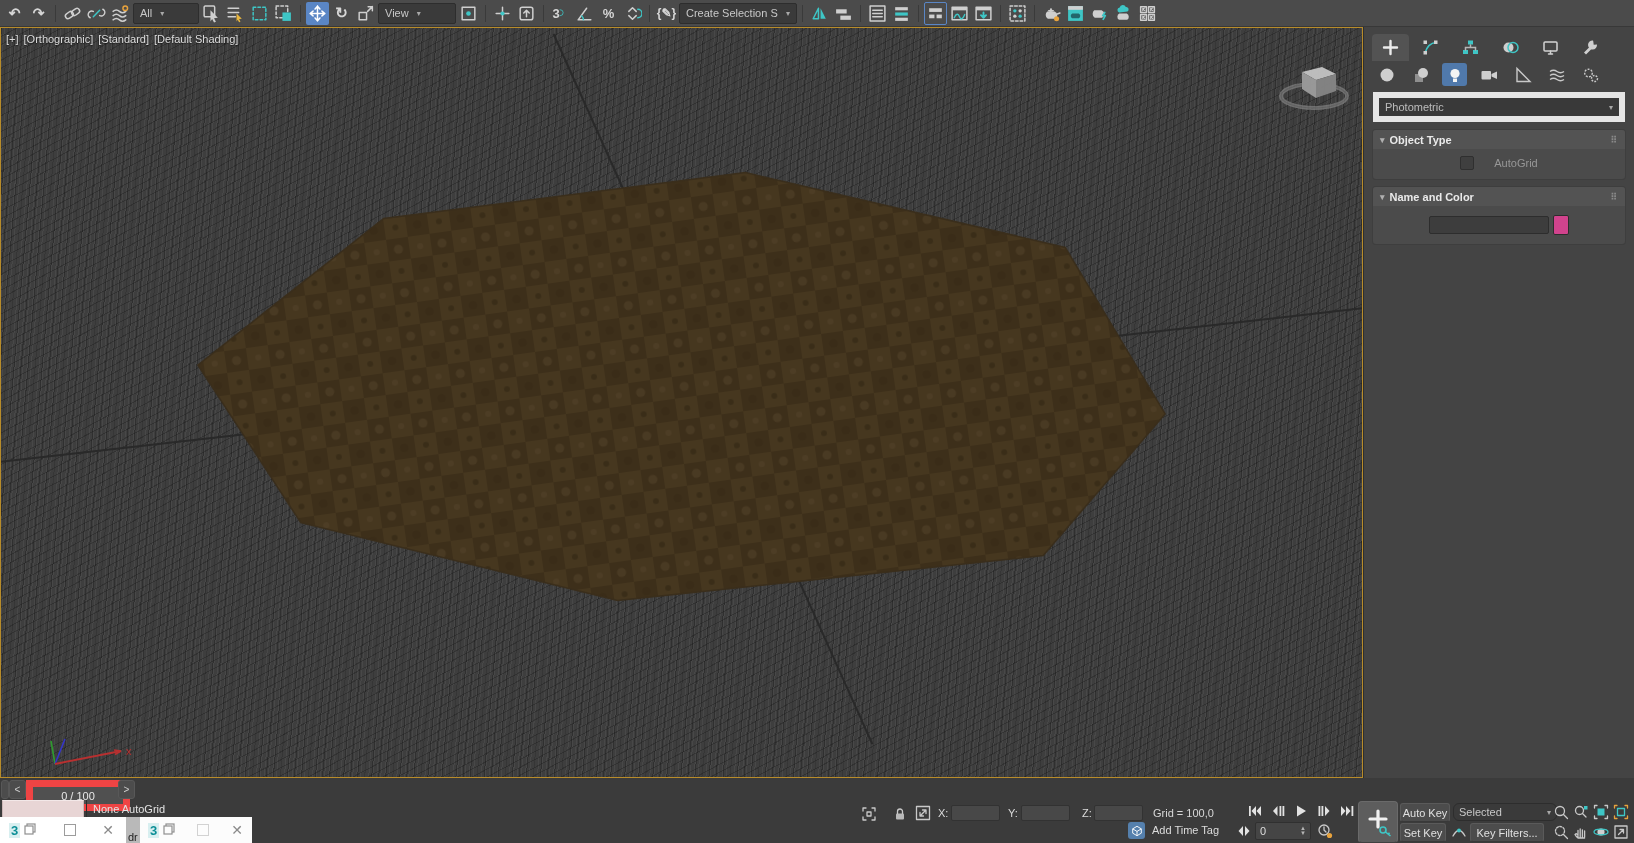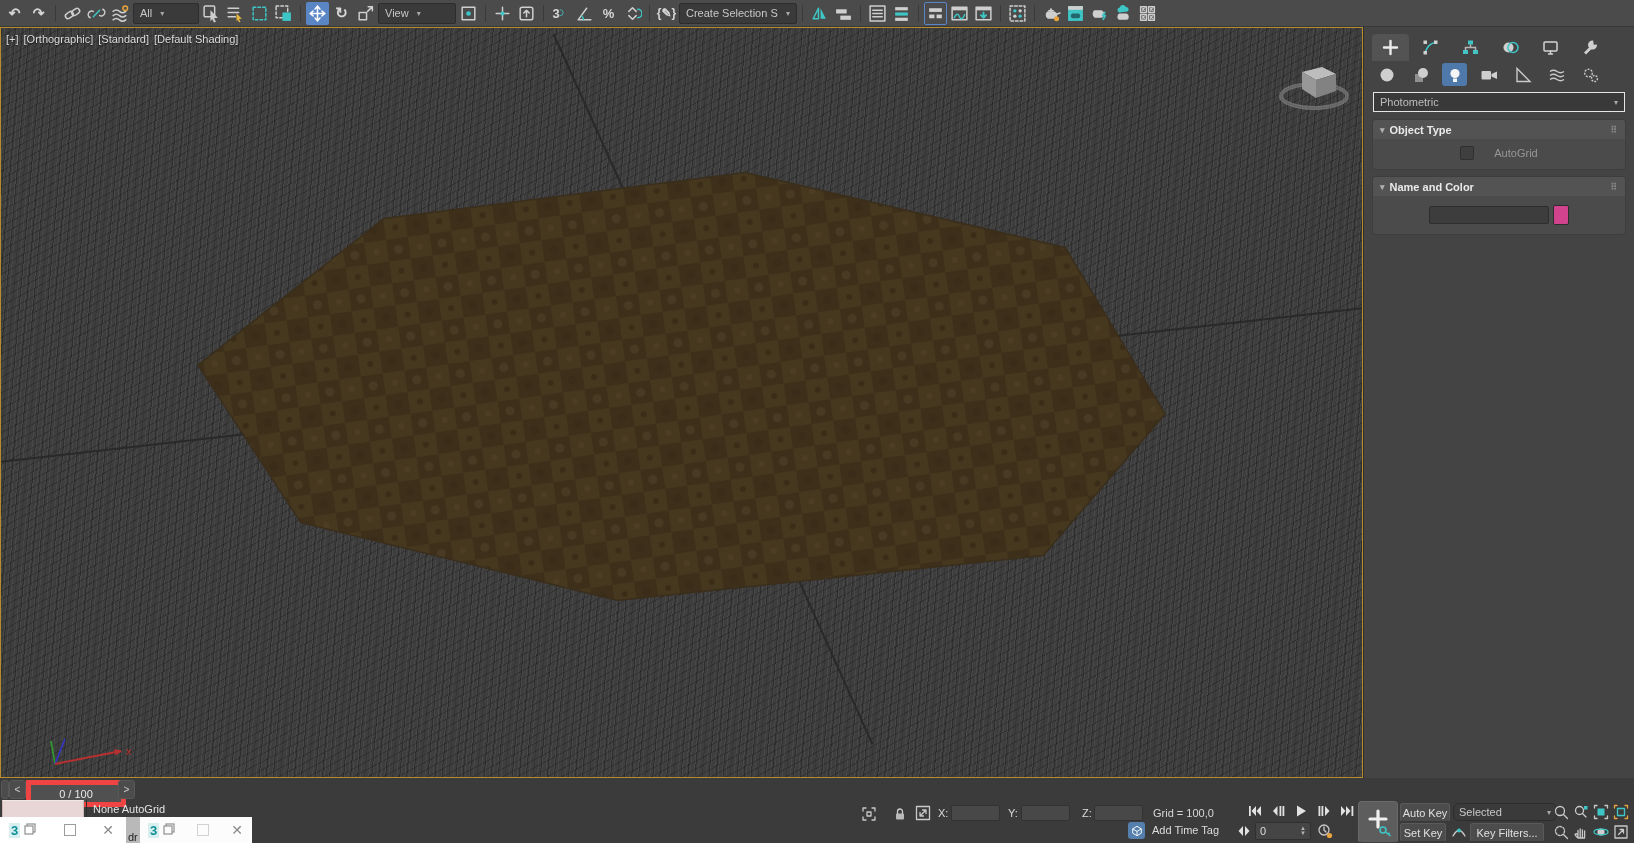--- a/index.html
+++ b/index.html
@@ -33,38 +33,38 @@
   
   .cmd-panel{width:270px;background:#444;border-left:1px solid #2e2e2e;position:relative;flex:0 0 auto;font-size:11px;color:#cfcfcf;}
   .cp-tabs{height:31px;display:flex;align-items:flex-end;padding:3px 8px 0;gap:3px;}
   .cp-tab{width:37px;height:27px;display:flex;align-items:center;justify-content:center;border-radius:4px 4px 0 0;}
   .cp-tab.active{background:#535353;}
   .cp-tab svg{width:19px;height:19px;stroke:#d2d2d2;fill:none;stroke-width:1.5;stroke-linecap:round;}
   .cp-cats{height:27px;display:flex;align-items:center;padding:0 10px;gap:9px;}
   .cp-cat{width:25px;height:23px;display:flex;align-items:center;justify-content:center;border-radius:3px;}
   .cp-cat svg{width:20px;height:20px;stroke:#c9c9c9;fill:none;stroke-width:1.4;}
   .cp-cat.active{background:#5079ab;}
-  .cp-dd{margin:4px 9px 0;height:18px;background:#393939;border:1px solid #e5e5e5;display:flex;align-items:center;justify-content:space-between;padding:0 6px;color:#bdbdbd;}
+  .cp-dd{margin:4px 9px 0;height:18px;background:#393939;border:6px solid #e5e5e5;display:flex;align-items:center;justify-content:space-between;padding:0 6px;color:#bdbdbd;}
   .rollout{margin:8px 9px 0;background:#4b4b4b;border-radius:3px;padding-bottom:9px;box-shadow:0 0 0 1px #3e3e3e;}
   .ro-head{height:19px;display:flex;align-items:center;gap:5px;padding:0 7px;background:#535353;border-radius:3px 3px 0 0;color:#eaeaea;font-weight:bold;}
   .ro-caret{color:#b0b0b0;font-size:9px;}
   .ro-grip{margin-left:auto;color:#8a8a8a;font-size:9px;letter-spacing:1px;}
   .autogrid-row{display:flex;justify-content:center;align-items:center;gap:20px;margin-top:7px;color:#979797;}
   .checkbox{width:12px;height:12px;background:#3f3f3f;border:1px solid #2f2f2f;border-radius:2px;}
   .ot-btns{display:flex;flex-wrap:wrap;justify-content:center;gap:7px;padding:7px 14px 0;}
   .cp-btn{background:#595959;border:1px solid #686868;border-bottom-color:#3c3c3c;border-radius:7px;color:#dcdcdc;padding:2px 11px;font-size:11px;}
   .nc-row{display:flex;justify-content:center;align-items:center;gap:4px;padding-top:9px;}
   .nc-field{width:112px;height:16px;background:#3d3d3d;border:1px solid #2d2d2d;border-radius:2px;color:#ddd;padding:0 3px;font-size:11px;}
   .nc-swatch{width:14px;height:18px;border:1px solid #2d2d2d;border-radius:2px;}
 
   
   .bottom-bar{position:absolute;left:0;right:0;bottom:0;height:65px;background:#3b3b3b;color:#d6d6d6;font-size:11px;}
   .bb{position:absolute;}
   .ts-btn{width:15px;height:17px;background:#4c4c4c;border:1px solid #585858;border-radius:3px;display:flex;align-items:center;justify-content:center;color:#cfcfcf;font-size:10px;}
-  .ts-track{width:90px;height:17px;background:#505050;border:5px solid #ef4444;border-radius:0;display:flex;align-items:center;justify-content:center;color:#e8e8e8;}
+  .ts-track{width:90px;height:17px;background:#505050;border:7px solid #ef4444;border-radius:0;display:flex;align-items:center;justify-content:center;color:#e8e8e8;}
   .listener{width:80px;height:27px;background:#e8d5d5;border:1px solid #cdb7b7;border-top-color:#f3e8e8;}
   .v-div{width:1px;height:42px;background:#2d2d2d;}
   .stat-field{height:14px;background:#484848;border:1px solid #323232;border-radius:2px;}
   .bb-ico{width:18px;height:18px;display:flex;align-items:center;justify-content:center;}
   .bb-ico svg{width:16px;height:16px;stroke:#c9c9c9;fill:none;stroke-width:1.3;stroke-linecap:round;stroke-linejoin:round;}
   .pb-btn{width:21px;height:16px;display:flex;align-items:center;justify-content:center;}
   .pb-btn svg{width:14px;height:12px;fill:#e2e2e2;stroke:none;}
   .key-btn{background:#4c4c4c;border:1px solid #5a5a5a;border-bottom-color:#393939;border-radius:3px;display:flex;align-items:center;justify-content:center;color:#e0e0e0;}
   .bb-dd{background:#3a3a3a;border:1px solid #2d2d2d;border-radius:6px;display:flex;align-items:center;justify-content:space-between;padding:0 5px;color:#c8c8c8;}
   .big-key{width:38px;height:40px;background:#5d5d5d;border:1px solid #6a6a6a;border-bottom-color:#404040;border-radius:4px;display:flex;align-items:center;justify-content:center;}

